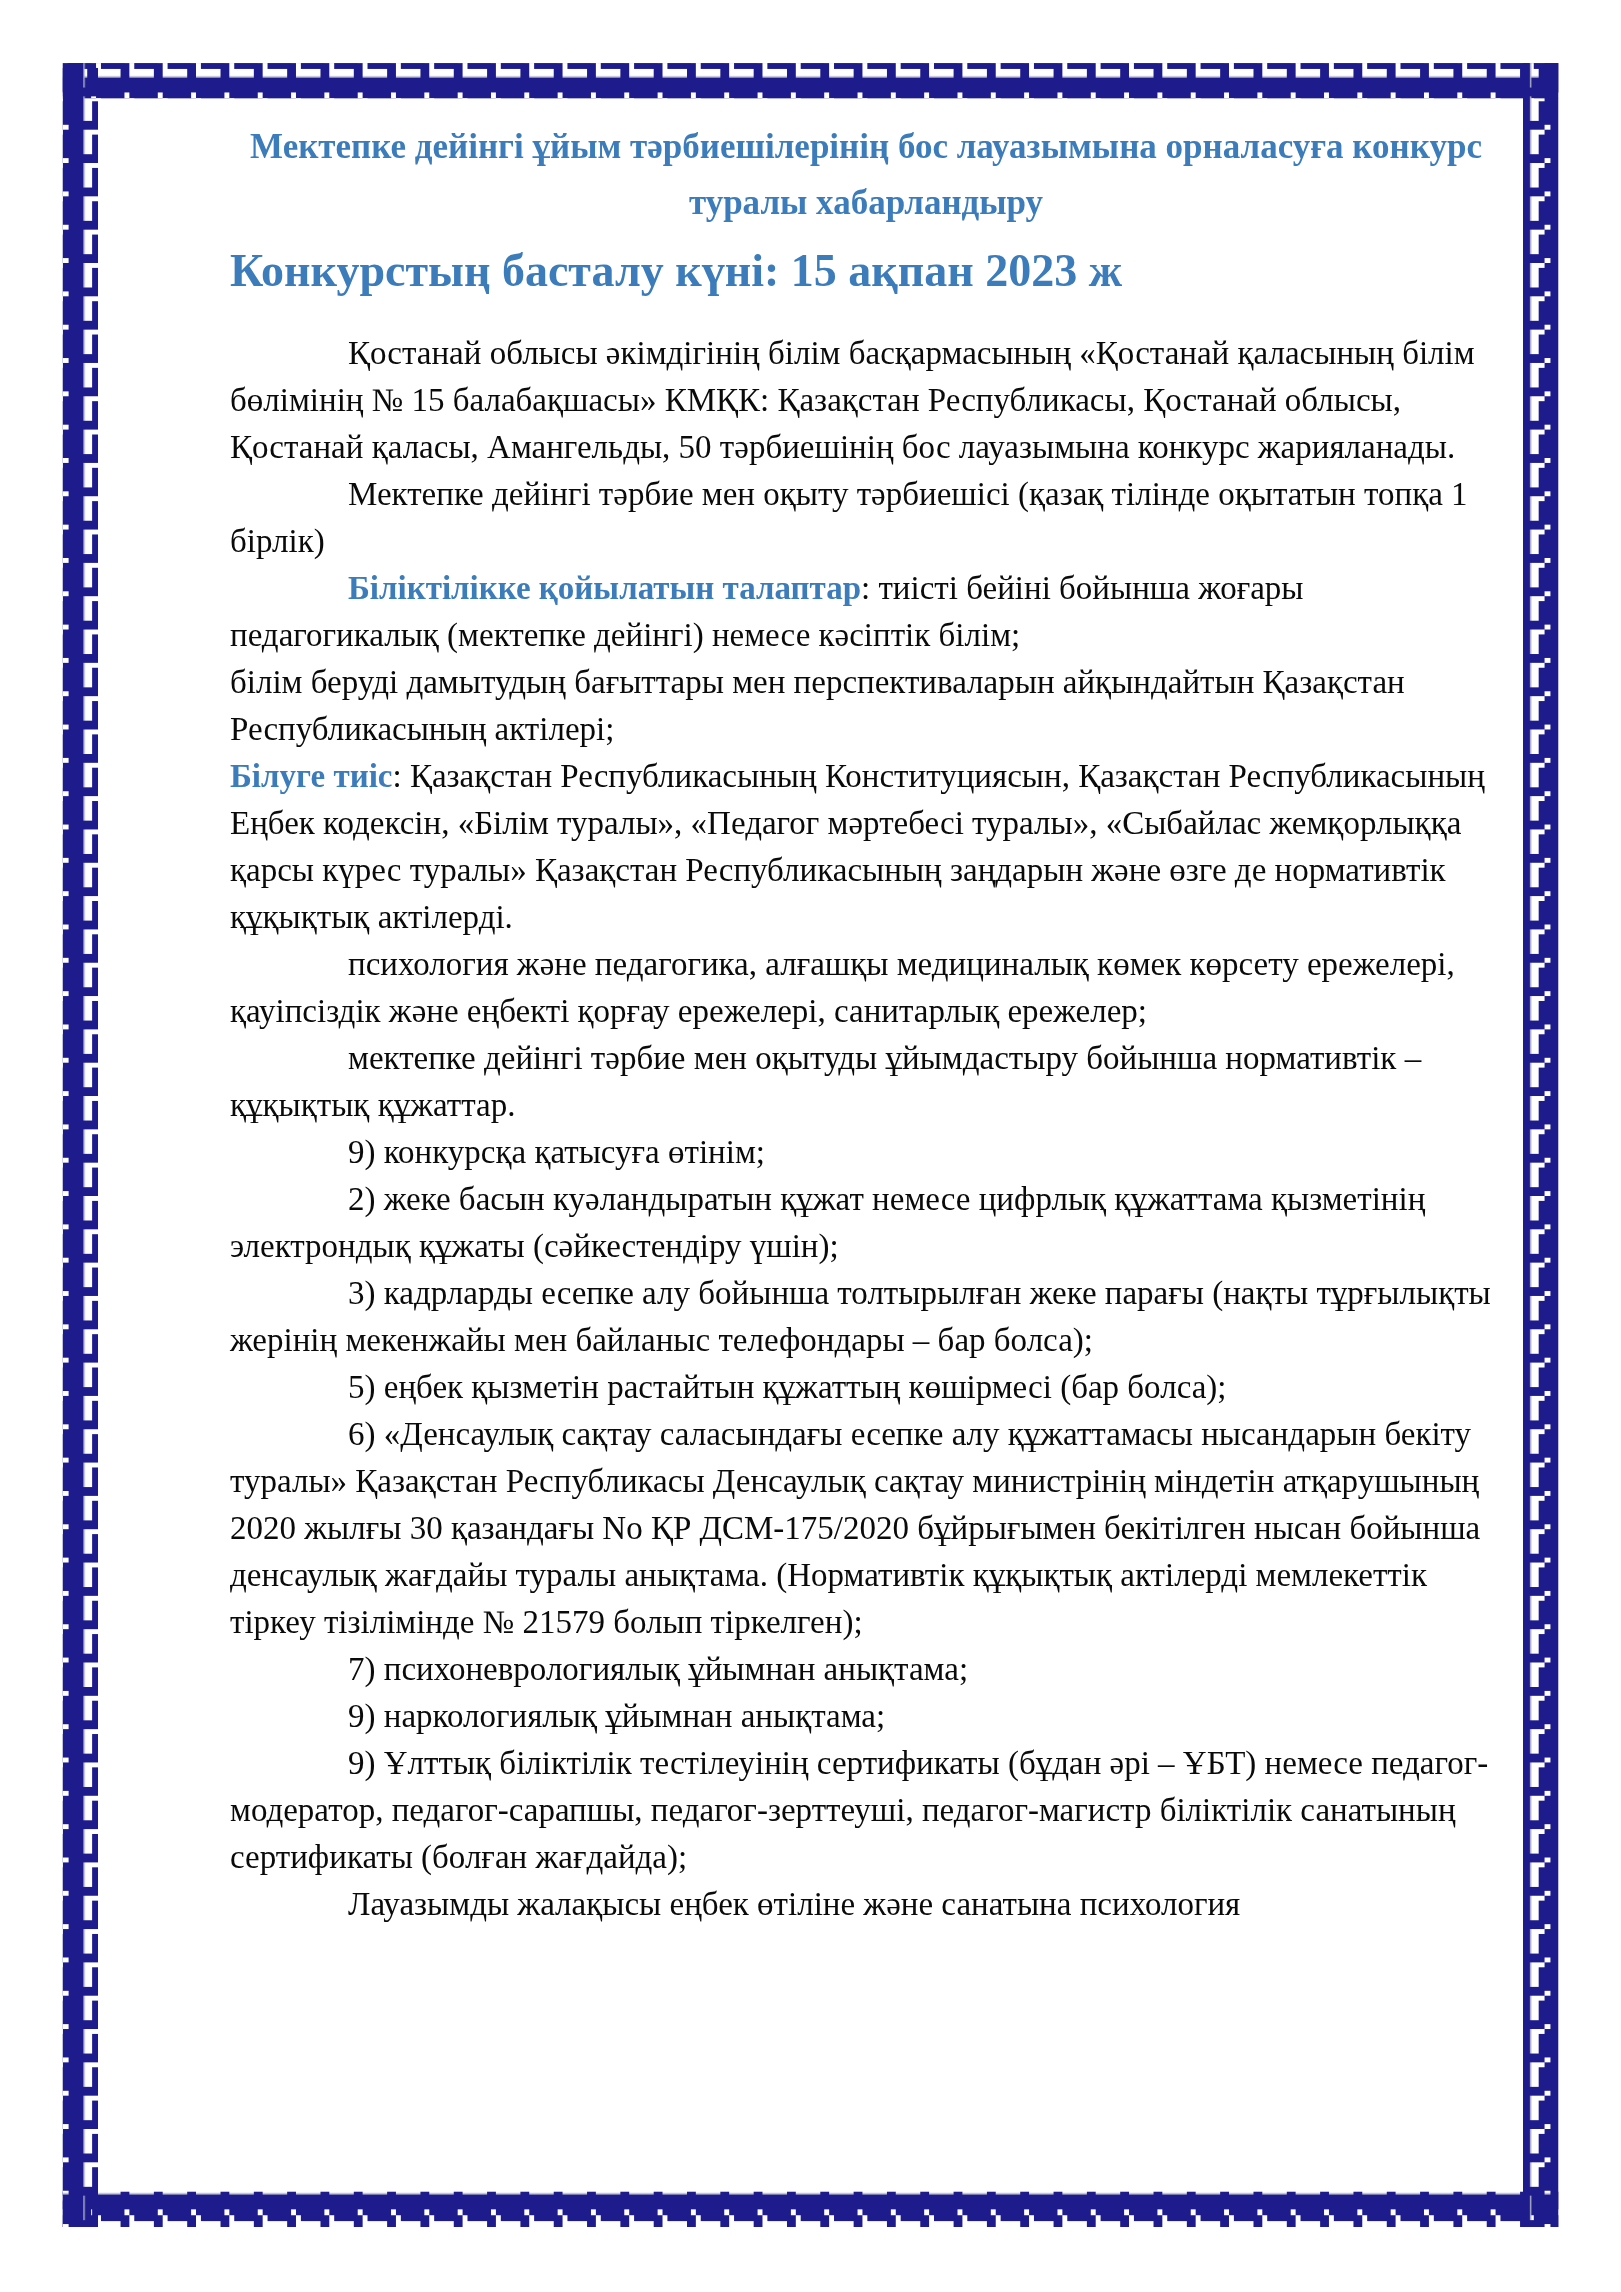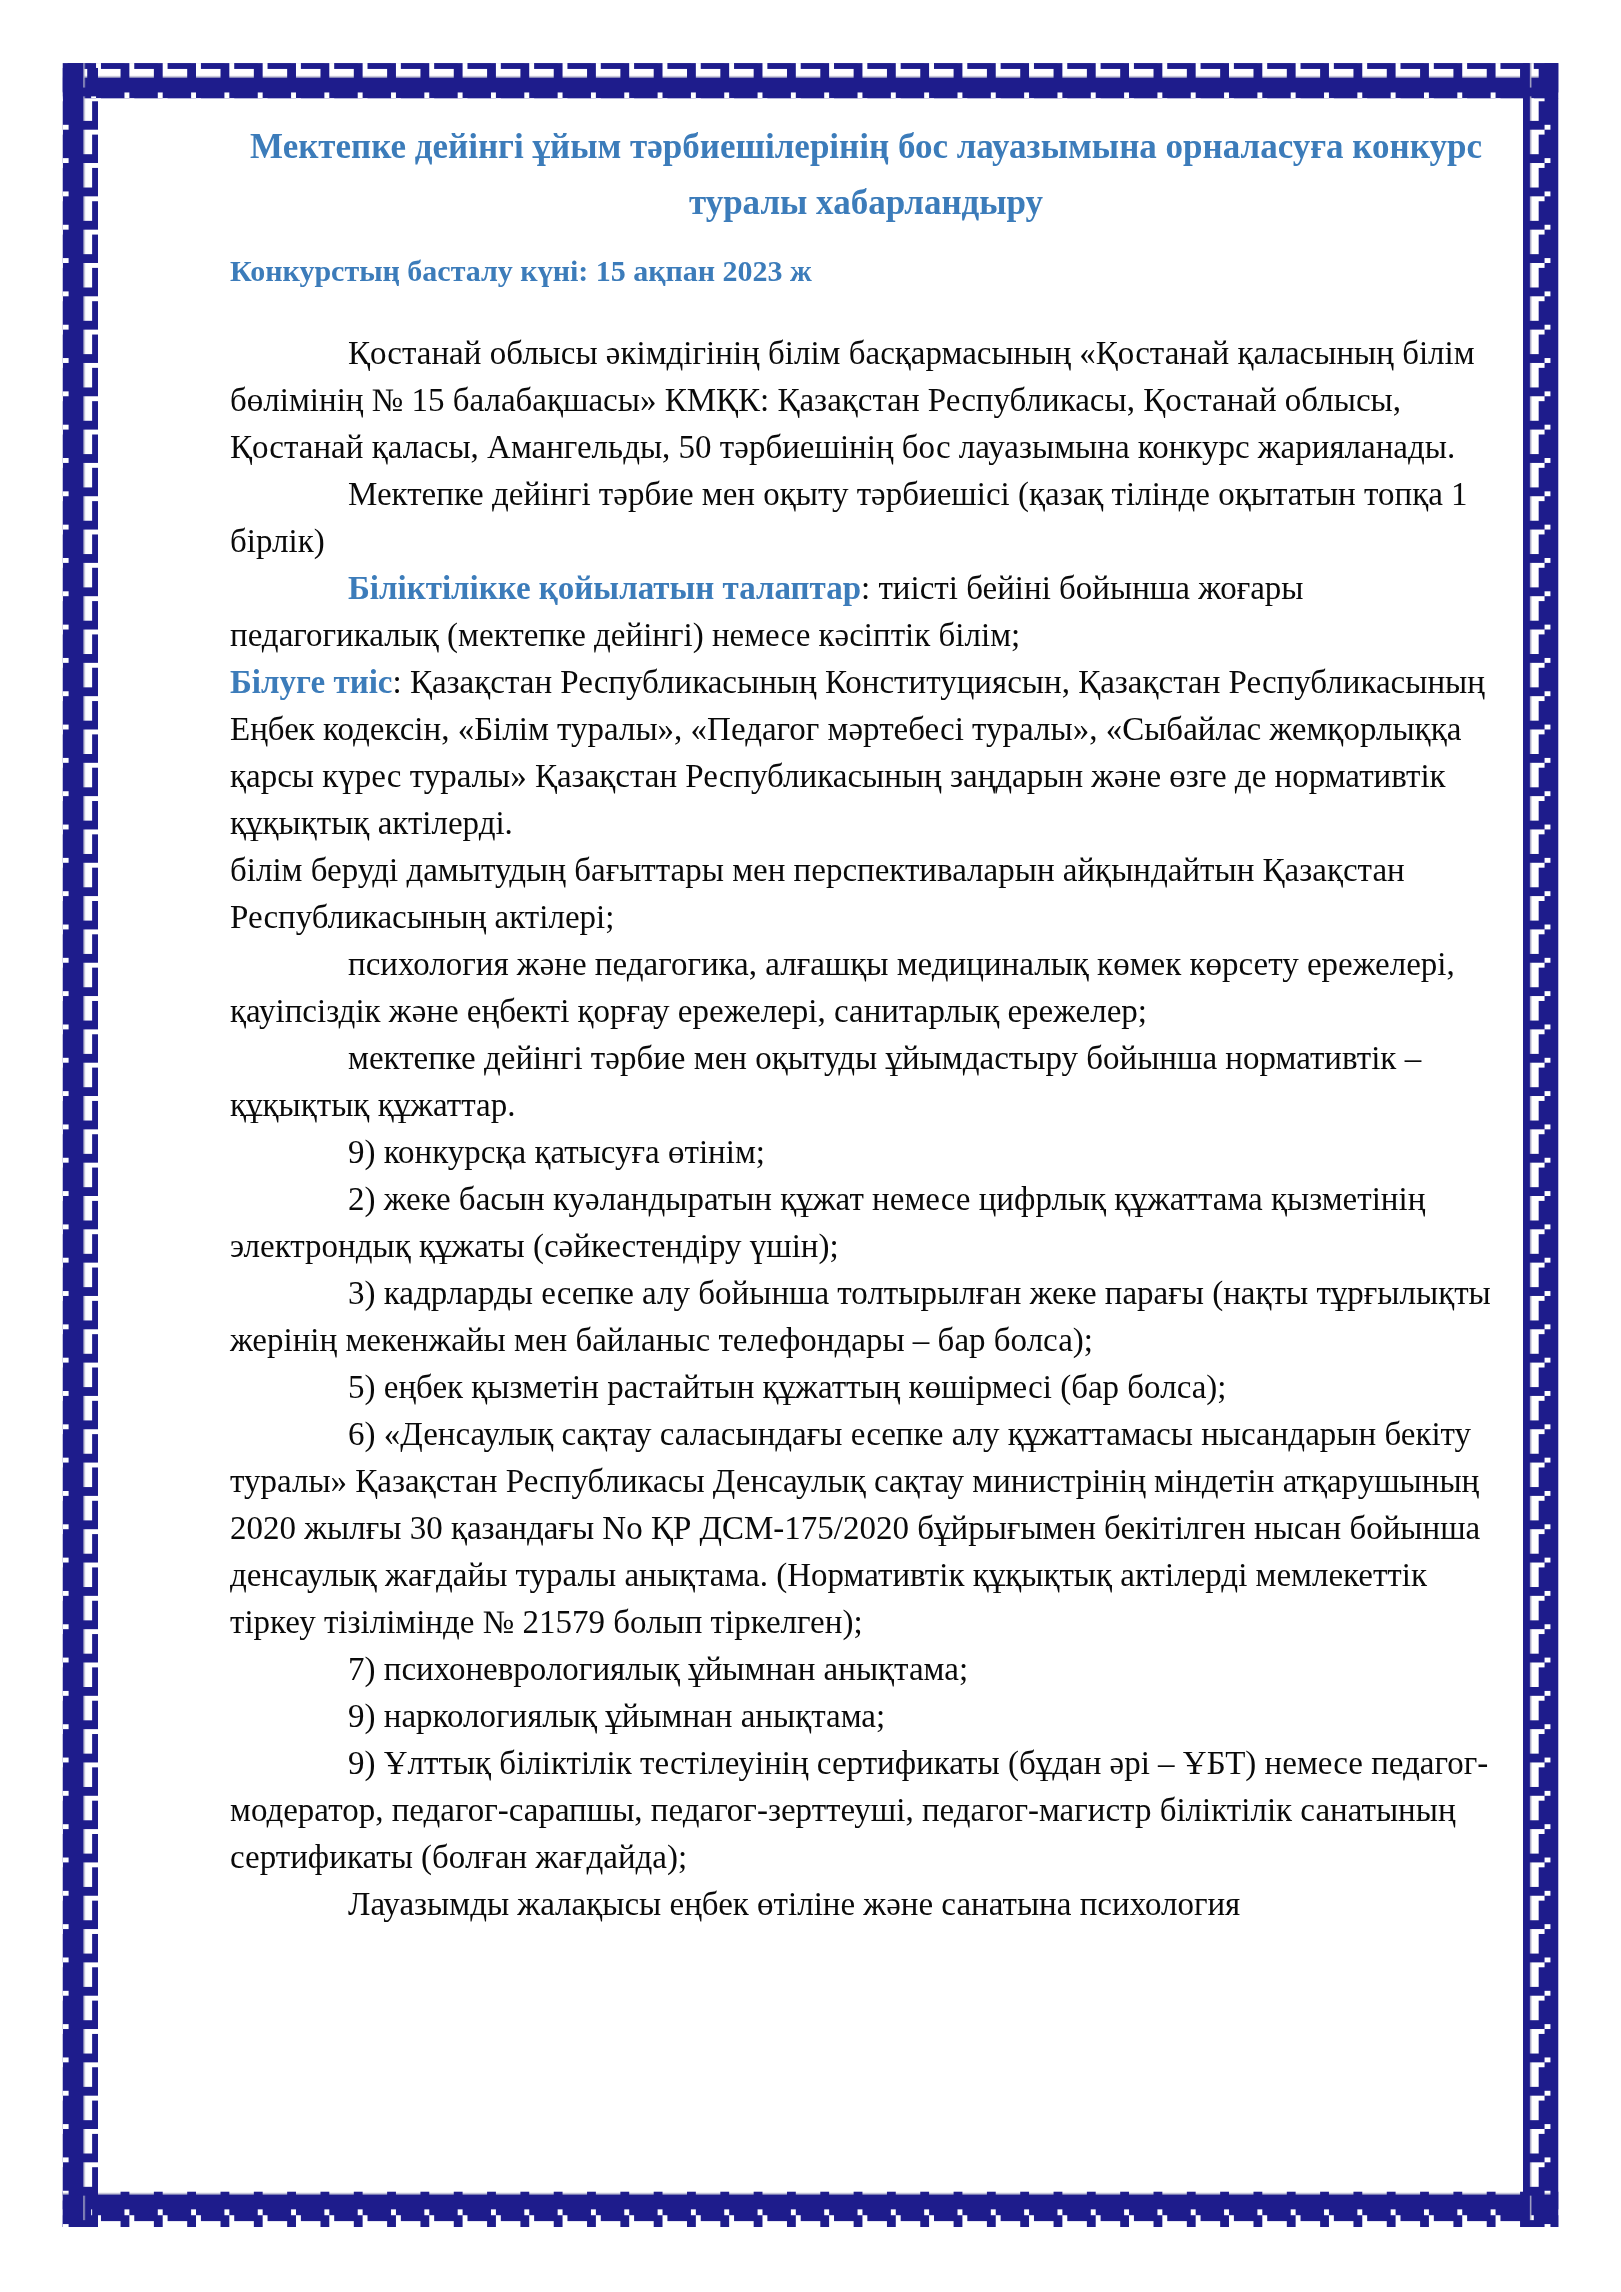--- a/index.html
+++ b/index.html
@@ -32,21 +32,21 @@
   .doc-title{
     margin:0;
     font-size:35px;
     line-height:56px;
     font-weight:bold;
     text-align:center;
     color:var(--accent);
   }
   .date-line{
     margin:15.7px 0 0 0;
-    font-size:30px;
+    font-size:46px;
     line-height:47px;
     font-weight:bold;
     color:var(--accent);
   }
   .body-text{
     margin-top:36px;
     font-size:33px;
     line-height:47px;
   }
   .para{margin:0;}
@@ -95,23 +95,23 @@
     <div class="date-line">Конкурстың басталу күні: 15 ақпан 2023 ж</div>
 
     <div class="body-text">
 
       <p class="para indent">Қостанай облысы әкімдігінің білім басқармасының «Қостанай қаласының білім бөлімінің № 15 балабақшасы» КМҚК: Қазақстан Республикасы, Қостанай облысы, Қостанай қаласы, Амангельды, 50 тәрбиешінің бос лауазымына конкурс жарияланады.</p>
 
       <p class="para indent">Мектепке дейінгі тәрбие мен оқыту тәрбиешісі (қазақ тілінде оқытатын топқа 1 бірлік)</p>
 
       <p class="para indent"><span class="lead">Біліктілікке қойылатын талаптар</span><span>: тиісті бейіні бойынша жоғары педагогикалық (мектепке дейінгі) немесе кәсіптік білім;</span></p>
 
+      <p class="para">білім беруді дамытудың бағыттары мен перспективаларын айқындайтын Қазақстан Республикасының актілері;</p>
+
       <p class="para"><span class="lead">Білуге тиіс</span><span>: Қазақстан Республикасының Конституциясын, Қазақстан Республикасының Еңбек кодексін, «Білім туралы», «Педагог мәртебесі туралы», «Сыбайлас жемқорлыққа қарсы күрес туралы» Қазақстан Республикасының заңдарын және өзге де нормативтік құқықтық актілерді.</span></p>
-
-      <p class="para">білім беруді дамытудың бағыттары мен перспективаларын айқындайтын Қазақстан Республикасының актілері;</p>
 
       <p class="para indent">психология және педагогика, алғашқы медициналық көмек көрсету ережелері, қауіпсіздік және еңбекті қорғау ережелері, санитарлық ережелер;</p>
 
       <p class="para indent">мектепке дейінгі тәрбие мен оқытуды ұйымдастыру бойынша нормативтік – құқықтық құжаттар.</p>
 
 
       <p class="para indent">9) конкурсқа қатысуға өтінім;</p>
       <p class="para indent">2) жеке басын куәландыратын құжат немесе цифрлық құжаттама қызметінің электрондық құжаты (сәйкестендіру үшін);</p>
       <p class="para indent">3) кадрларды есепке алу бойынша толтырылған жеке парағы (нақты тұрғылықты жерінің мекенжайы мен байланыс телефондары – бар болса);</p>
       <p class="para indent">5) еңбек қызметін растайтын құжаттың көшірмесі (бар болса);</p>

